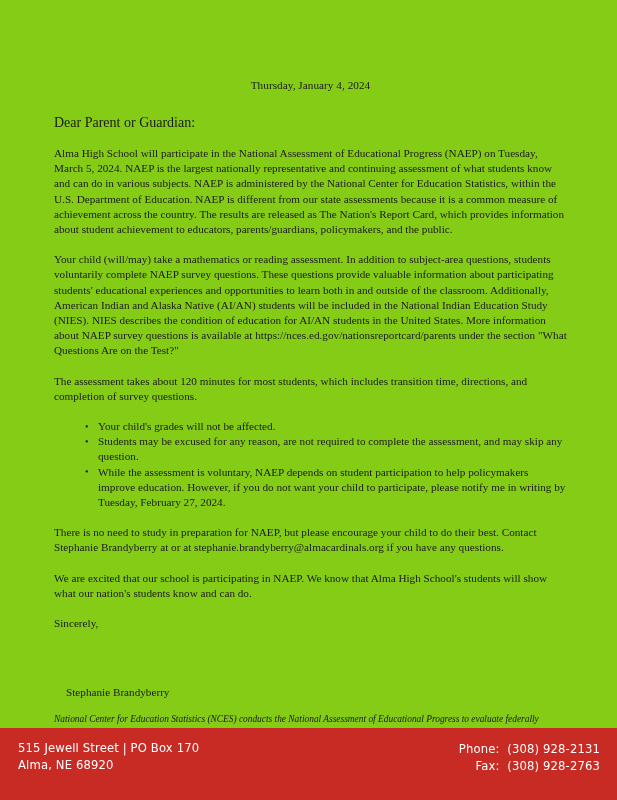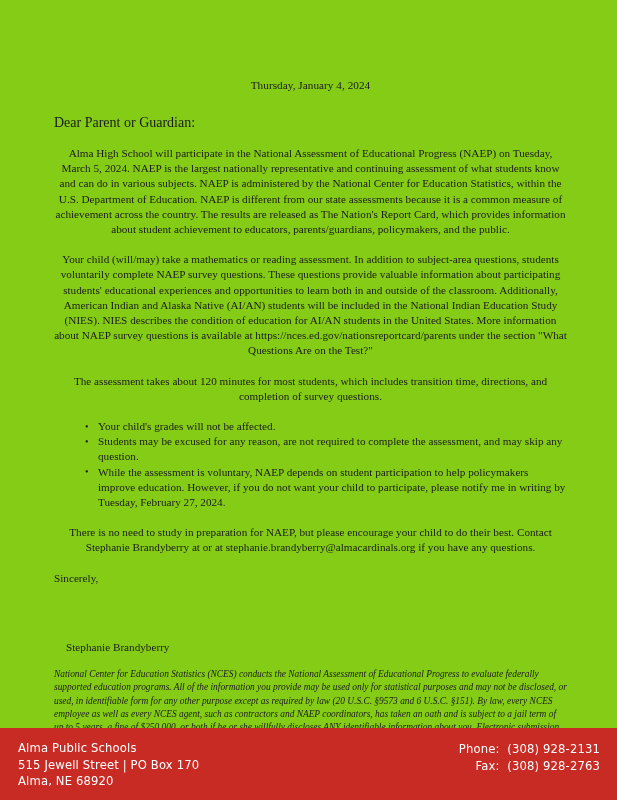--- a/index.html
+++ b/index.html
@@ -42,21 +42,21 @@
   .salutation {
     font-size: 14px;
     line-height: 15px;
     margin: 0 0 16px 0;
   }
 
   p.body-para {
     font-size: 11.2px;
     line-height: 15.2px;
     margin: 0 0 15px 0;
-    text-align: center;
+    text-align: left;
   }
 
   ul.points {
     margin: 0 0 15px 0;
     padding: 0 0 0 31px;
     list-style: none;
   }
   ul.points li {
     font-size: 11.2px;
     line-height: 15.2px;
@@ -147,35 +147,35 @@
     <p class="body-para">Your child (will/may) take a mathematics or reading assessment. In addition to subject-area questions, students voluntarily complete NAEP survey questions. These questions provide valuable information about participating students' educational experiences and opportunities to learn both in and outside of the classroom. Additionally, American Indian and Alaska Native (AI/AN) students will be included in the National Indian Education Study (NIES). NIES describes the condition of education for AI/AN students in the United States. More information about NAEP survey questions is available at https://nces.ed.gov/nationsreportcard/parents under the section "What Questions Are on the Test?"</p>
     <p class="body-para">The assessment takes about 120 minutes for most students, which includes transition time, directions, and completion of survey questions.</p>
 
     <ul class="points">
       <li>Your child's grades will not be affected.</li>
       <li>Students may be excused for any reason, are not required to complete the assessment, and may skip any question.</li>
       <li>While the assessment is voluntary, NAEP depends on student participation to help policymakers improve education. However, if you do not want your child to participate, please notify me in writing by Tuesday, February 27, 2024.</li>
     </ul>
 
     <p class="body-para">There is no need to study in preparation for NAEP, but please encourage your child to do their best. Contact Stephanie Brandyberry at or at stephanie.brandyberry@almacardinals.org if you have any questions.</p>
+    <p class="body-para">We are excited that our school is participating in NAEP. We know that Alma High School's students will show what our nation's students know and can do.</p>
 
     <div class="sincerely">Sincerely,</div>
 
     <div class="sig-gap"></div>
 
     <div class="signer-name">Stephanie Brandyberry</div>
 
     <p class="disclaimer">National Center for Education Statistics (NCES) conducts the National Assessment of Educational Progress to evaluate federally supported education programs. All of the information you provide may be used only for statistical purposes and may not be disclosed, or used, in identifiable form for any other purpose except as required by law (20 U.S.C. §9573 and 6 U.S.C. §151). By law, every NCES employee as well as every NCES agent, such as contractors and NAEP coordinators, has taken an oath and is subject to a jail term of up to 5 years, a fine of $250,000, or both if he or she willfully discloses ANY identifiable information about you. Electronic submission of your information will be monitored for viruses, malware, and other threats by Federal employees and contractors in accordance with the Cybersecurity Enhancement Act of 2015.</p>
 
   </div>
 
   <div id="footer">
     <div class="footer-inner">
       <div class="footer-left">
-        <span class="footer-line">Alma Public Schools</span>
         <span class="footer-line">515 Jewell Street | PO Box 170</span>
         <span class="footer-line">Alma, NE 68920</span>
       </div>
       <div class="footer-right">
         <span class="footer-line">Phone:  (308) 928-2131</span>
         <span class="footer-line">Fax:  (308) 928-2763</span>
       </div>
     </div>
   </div>
 

